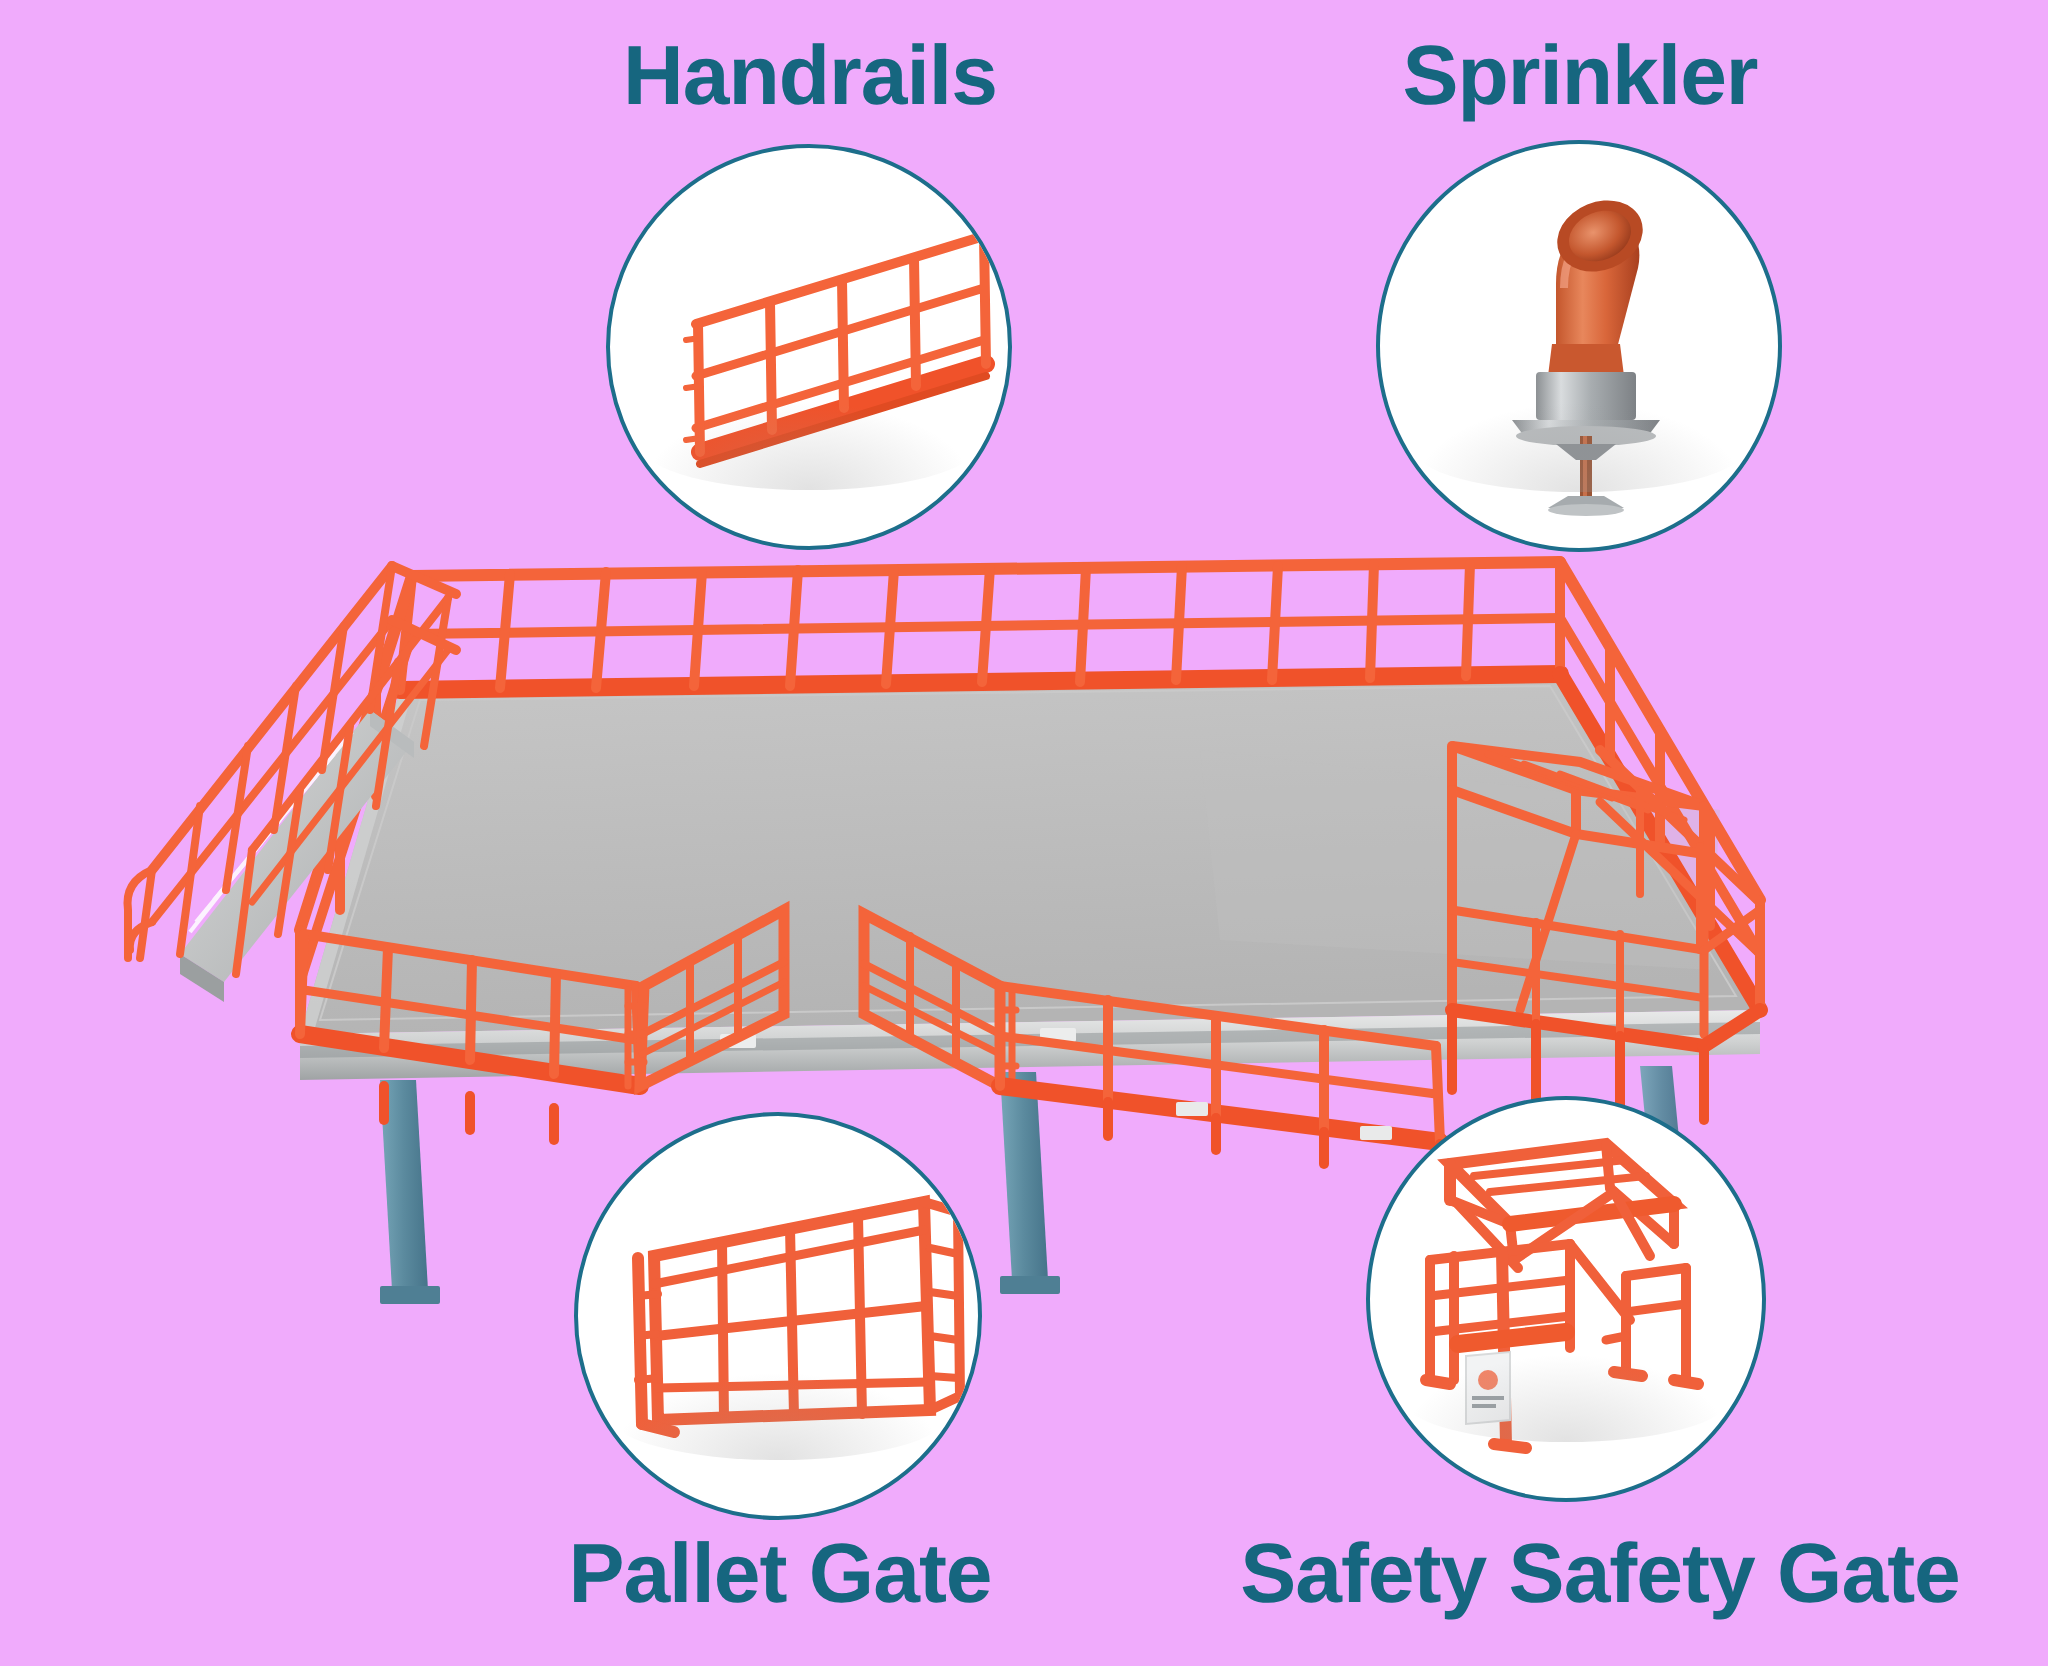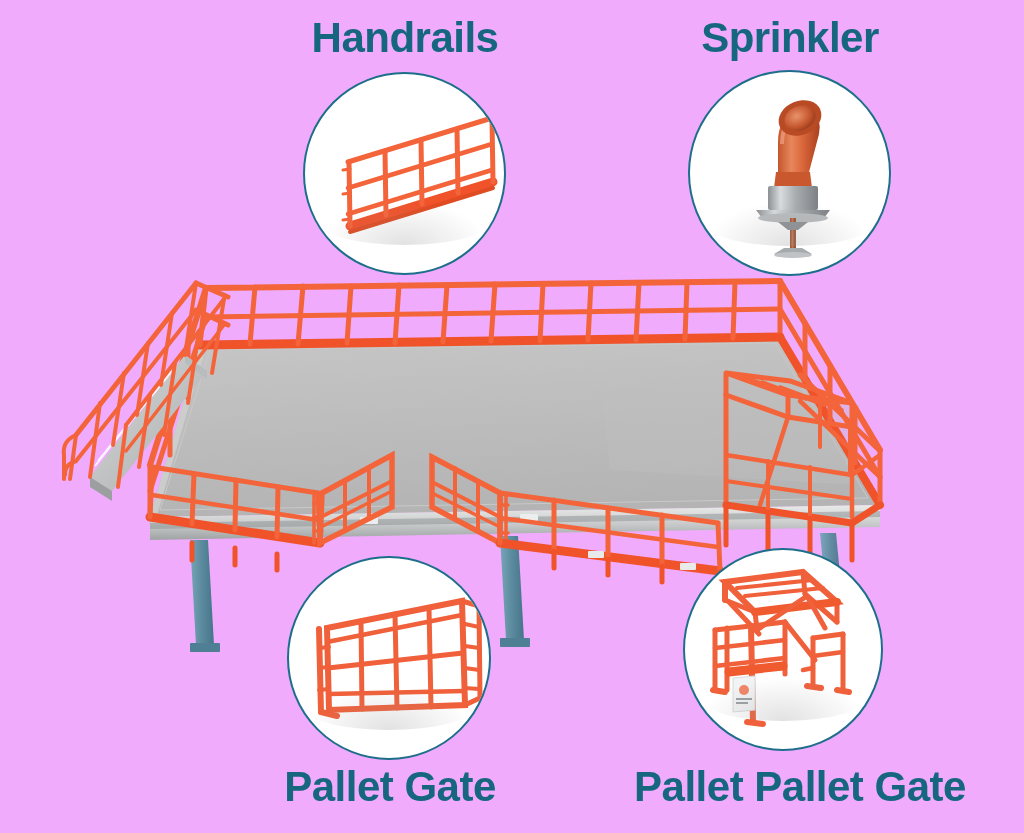--- a/index.html
+++ b/index.html
@@ -71,21 +71,21 @@
 <body>
 
 <div id="stage">
 
   <div class="callout-label" id="label-handrails">Handrails</div>
 
   <div class="callout-label" id="label-pallet-gate">Pallet Gate</div>
 
   <div class="callout-label" id="label-sprinkler">Sprinkler</div>
 
-  <div class="callout-label" id="label-pallet-safety-gate">Pallet Pallet Gate</div>
+  <div class="callout-label" id="label-pallet-safety-gate">Safety Safety Gate</div>
 
   <div id="main-illustration">
     <svg width="1024" height="420" viewBox="0 0 1024 420" xmlns="http://www.w3.org/2000/svg">
       <defs>
         <linearGradient id="deckGrad" x1="0" y1="0" x2="0.2" y2="1">
           <stop offset="0%" stop-color="#c6c6c6"></stop>
           <stop offset="55%" stop-color="#bcbcbc"></stop>
           <stop offset="100%" stop-color="#b4b4b4"></stop>
         </linearGradient>
         <linearGradient id="beamGrad" x1="0" y1="0" x2="0" y2="1">

